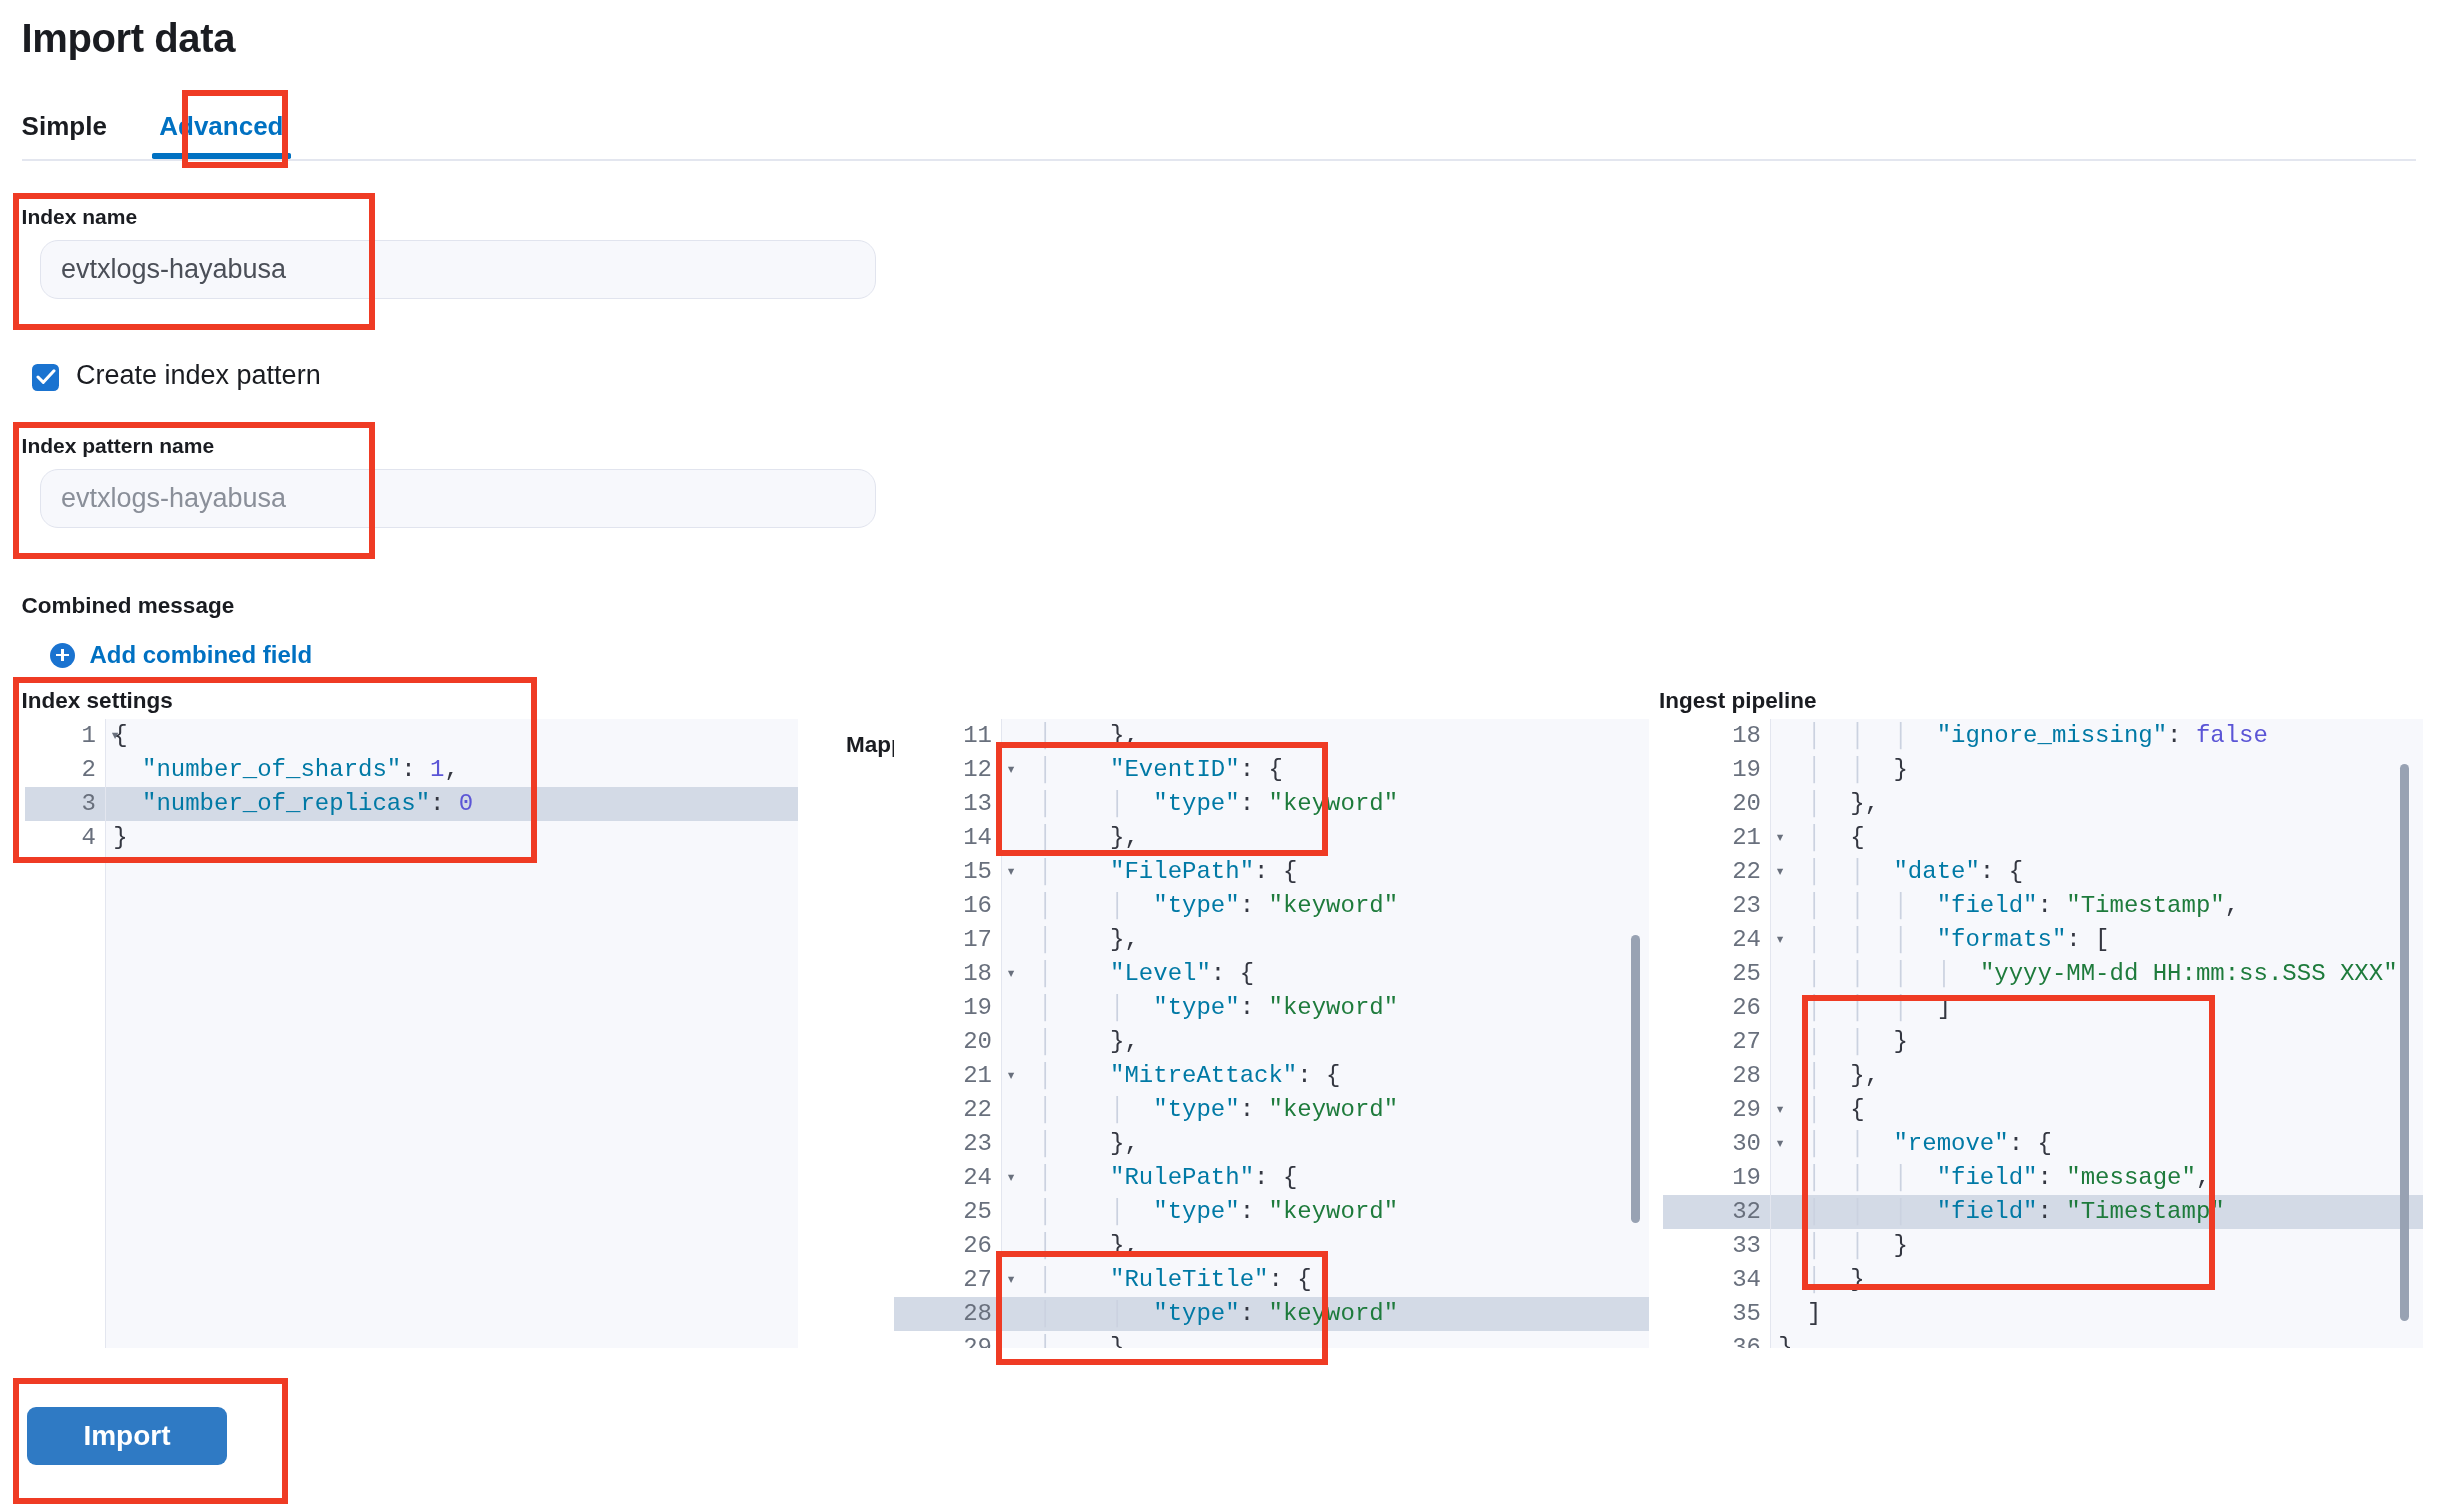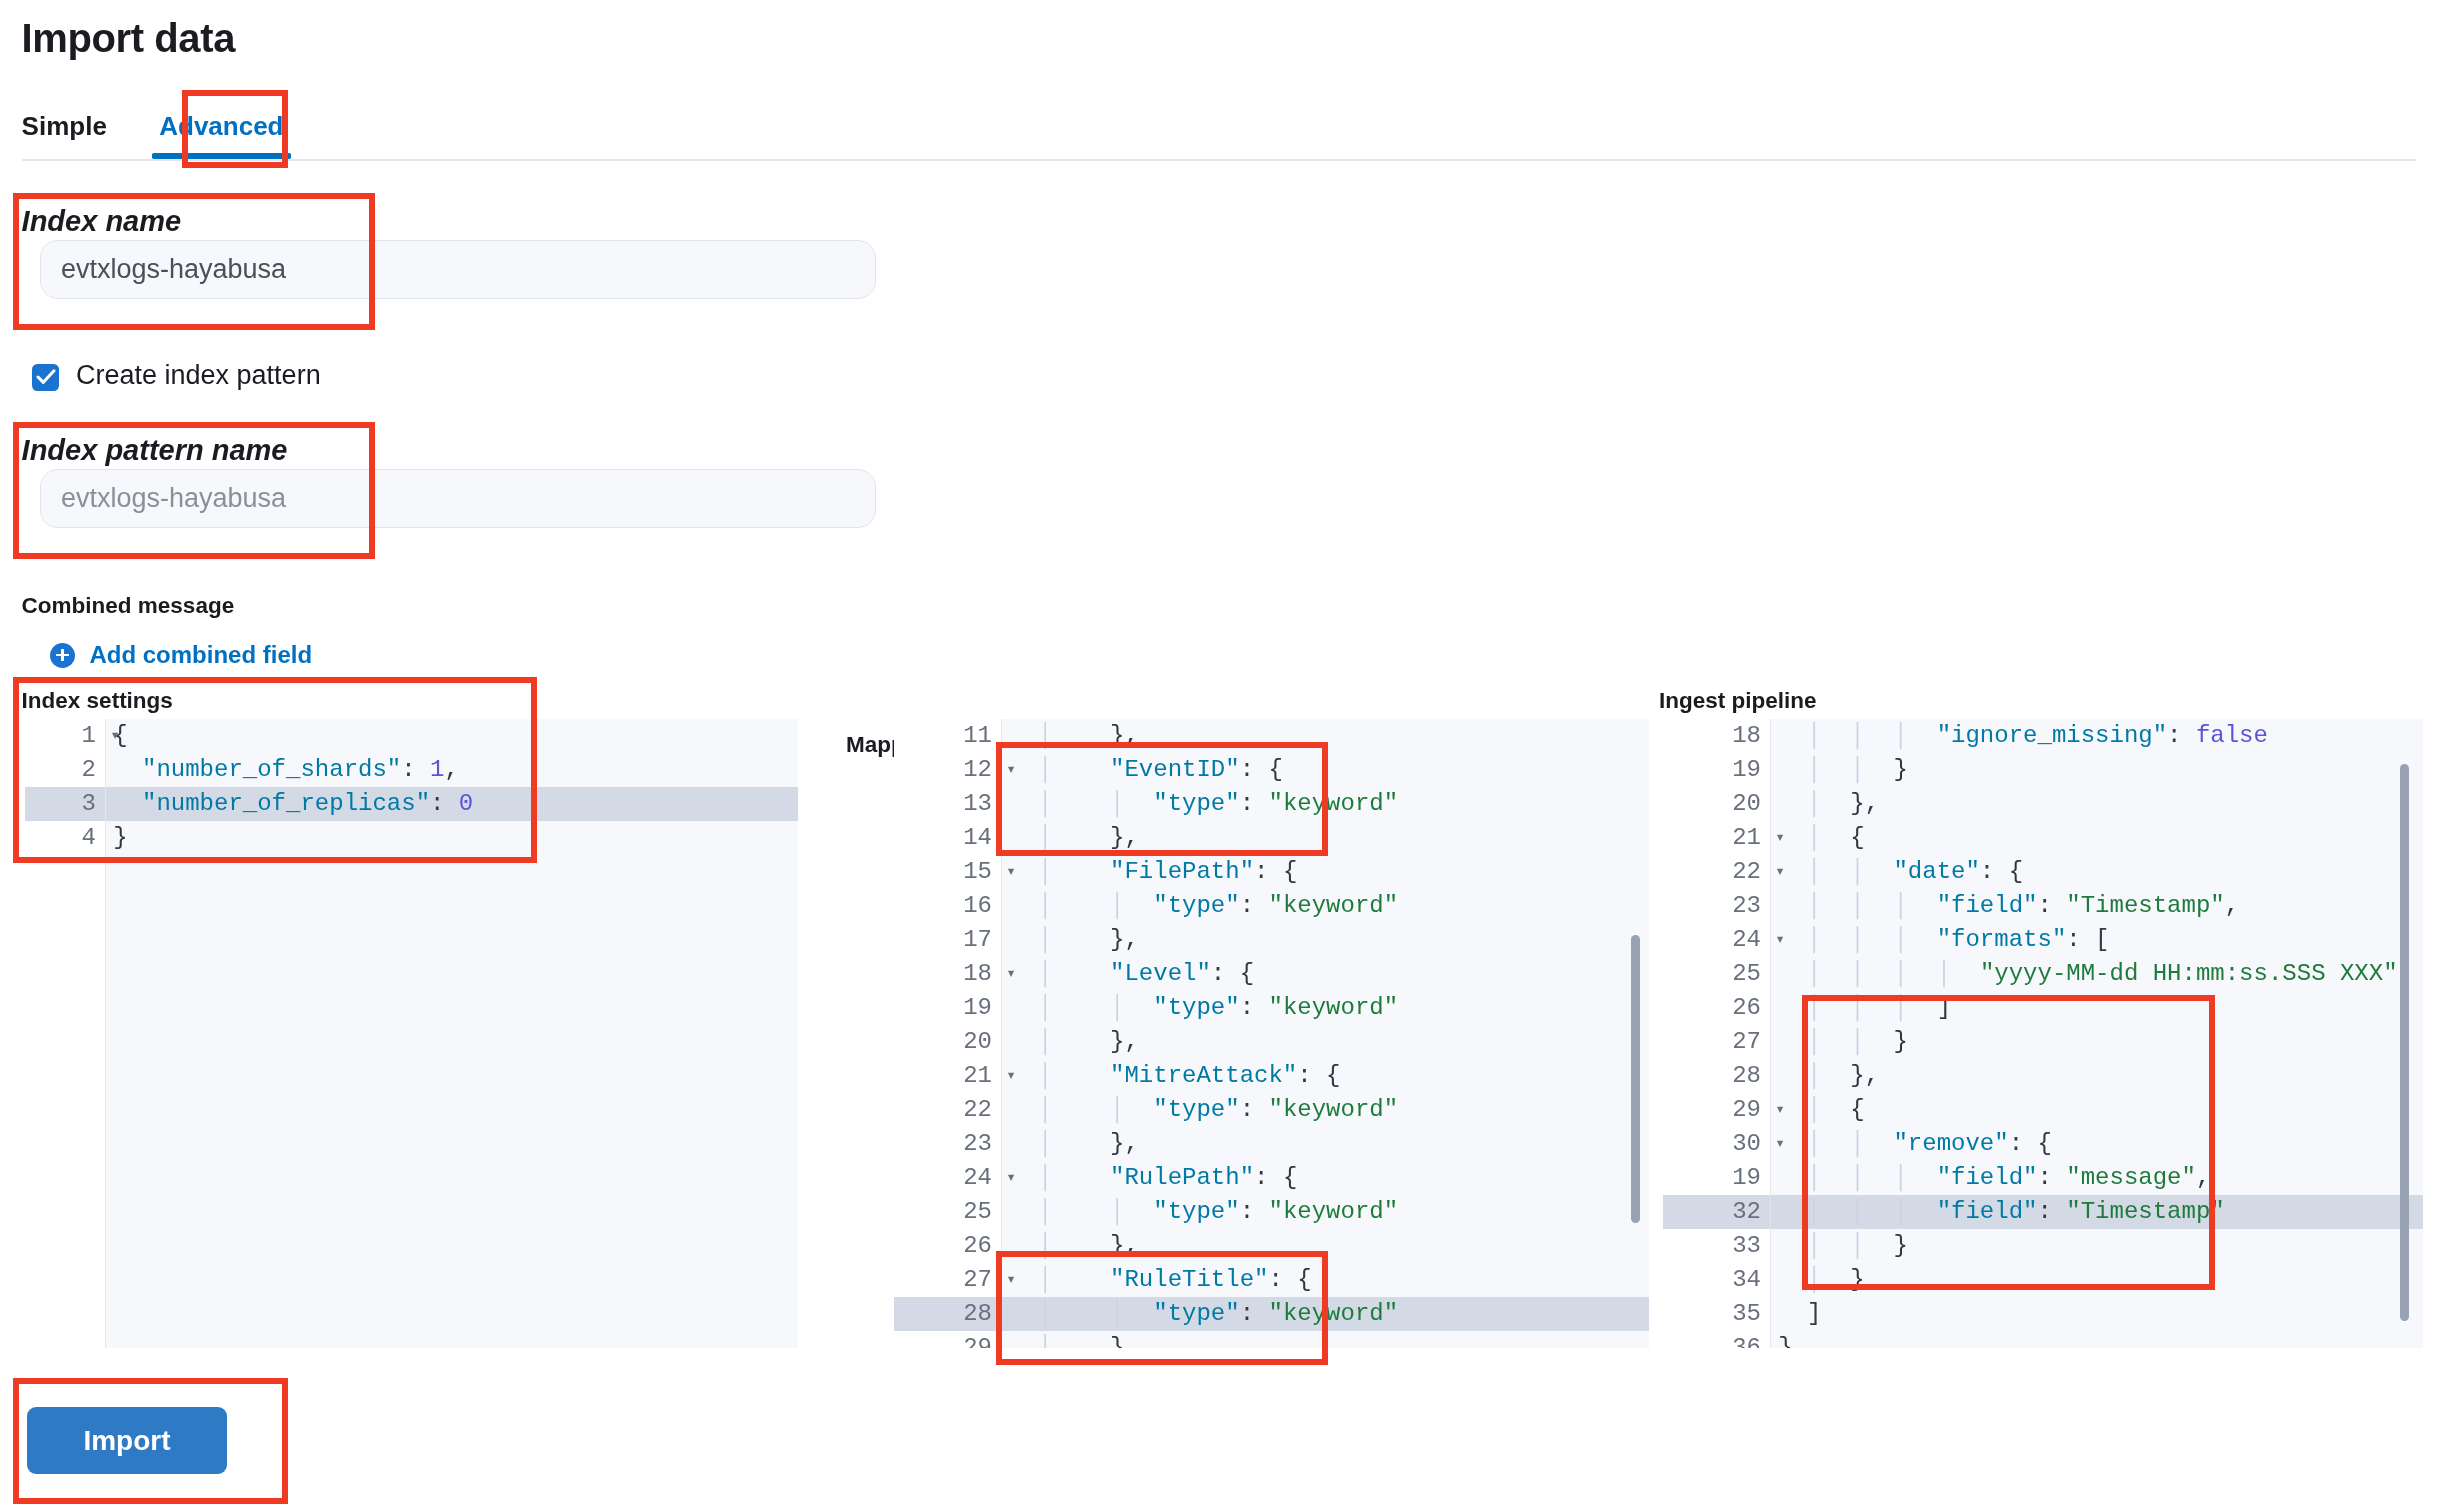--- a/index.html
+++ b/index.html
@@ -54,24 +54,23 @@
   .tabs-rule {
     position: absolute;
     left: 21.6px; right: 21.6px; top: 159px;
     height: 1.8px;
     background: #e3e6ef;
   }
 
   
   .field-label {
     position: absolute;
-    font-size: 29px;
-    font-weight: 700;
-    color: #1a1c21;
-    font-style: italic;
+    font-size: 21px;
+    font-weight: 700;
+    color: #1a1c21;
   }
   .text-input {
     position: absolute;
     height: 59px;
     background: #f7f8fc;
     border: 0.9px solid #e1e4ee;
     border-radius: 18px;
     display: flex;
     align-items: center;
     padding: 0 20px;
@@ -207,21 +206,21 @@
     width: 9px;
     border-radius: 4.5px;
     background: #98a2b3;
     z-index: 5;
   }
 
   
   .btn-import {
     position: absolute;
     left: 27px; top: 1407px;
-    width: 200px; height: 67px;
+    width: 200px; height: 58px;
     background: #2f7ac4;
     color: #ffffff;
     border: none;
     border-radius: 9px;
     font-size: 28px;
     font-weight: 700;
     font-family: "Liberation Sans", sans-serif;
     cursor: pointer;
   }
 

